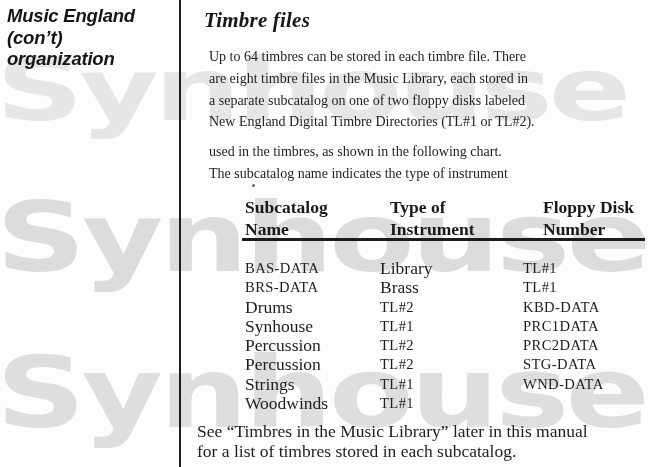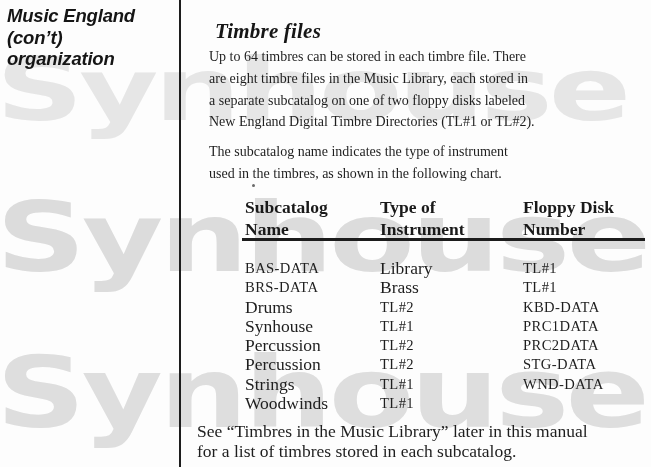--- a/index.html
+++ b/index.html
@@ -24,32 +24,32 @@
   .sidebar {
     position:absolute; left:7px; top:5px; z-index:2;
     font-family:"Liberation Sans", sans-serif;
     font-weight:bold; font-style:italic;
     font-size:18.5px; line-height:21.5px; color:#151515;
     letter-spacing:-0.2px;
   }
   
   .content { position:absolute; left:197px; top:0; width:452px; z-index:1; color:#1e1e1e; }
   .section-title {
-    position:absolute; top:3px; left:2px; margin:16px;
+    position:absolute; top:3px; left:2px; margin:5px;
     font-size:21px; font-weight:bold; font-style:italic;
     letter-spacing:0.2px; color:#161616;
   }
   .para { position:absolute; left:12px; font-size:14px; line-height:21.8px; white-space:nowrap; }
   .para1 { top:46px; }
   .para2 { top:141px; }
   .artifact-dot { position:absolute; left:55px; top:184px; width:3px; height:3px; border-radius:50%; background:#6a6a6a; }
   .thead {
     position:absolute; top:196px; left:48px; width:402px;
     display:grid; grid-template-columns:135px 143px 1fr;
-    font-weight:bold; font-size:17.5px; line-height:22px; color:#191919;
+    font-weight:bold; font-size:17.5px; line-height:22px; color:#191919;gap:10px;
   }
   .rule { position:absolute; top:238px; left:45px; width:403px; height:2.5px; background:#1c1c1c; }
   .tbody {
     position:absolute; top:259px; left:48px; width:402px;
     display:grid; grid-template-columns:135px 143px 1fr;
     font-size:17.5px; line-height:19.3px;
   }
   .cell-code, .cell-disk { font-size:14.6px; letter-spacing:0.4px; }
   .tfoot { position:absolute; top:422px; left:0; font-size:17.5px; line-height:19.5px; white-space:nowrap; }
 </style>
@@ -75,22 +75,22 @@
     <h1 class="section-title">Timbre files</h1>
 
     <div class="para para1">
       <div>Up to 64 timbres can be stored in each timbre file.  There</div>
       <div>are eight timbre files in the Music Library, each stored in</div>
       <div>a separate subcatalog on one of two floppy disks labeled</div>
       <div>New England Digital Timbre Directories (TL#1 or TL#2).</div>
     </div>
 
     <div class="para para2">
+      <div>used in the timbres, as shown in the following chart.</div>
       <div>The subcatalog name indicates the type of instrument</div>
-      <div>used in the timbres, as shown in the following chart.</div>
     </div>
 
     <div class="artifact-dot"></div>
 
     <div class="thead">
       <div>
         <div>Subcatalog</div>
         <div>Name</div>
       </div>
       <div>

